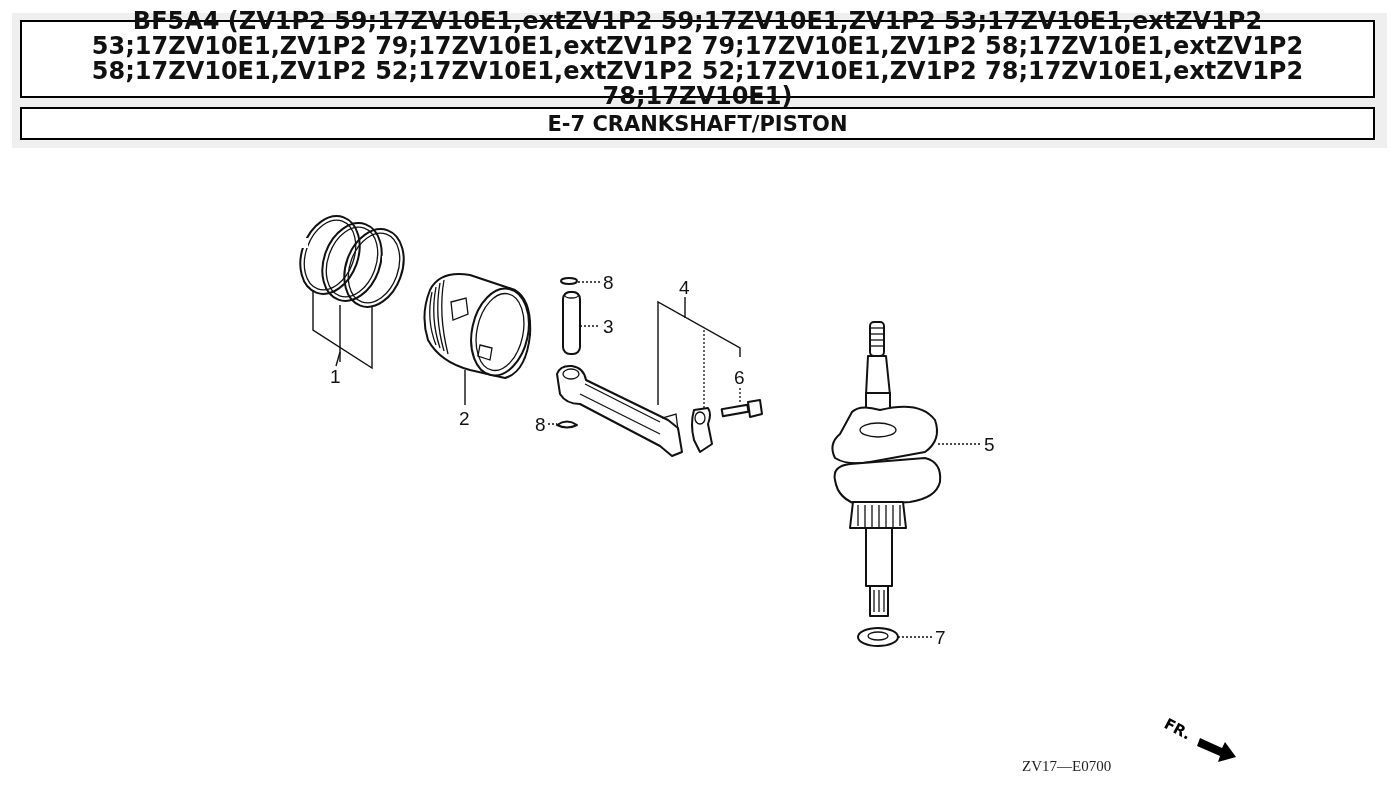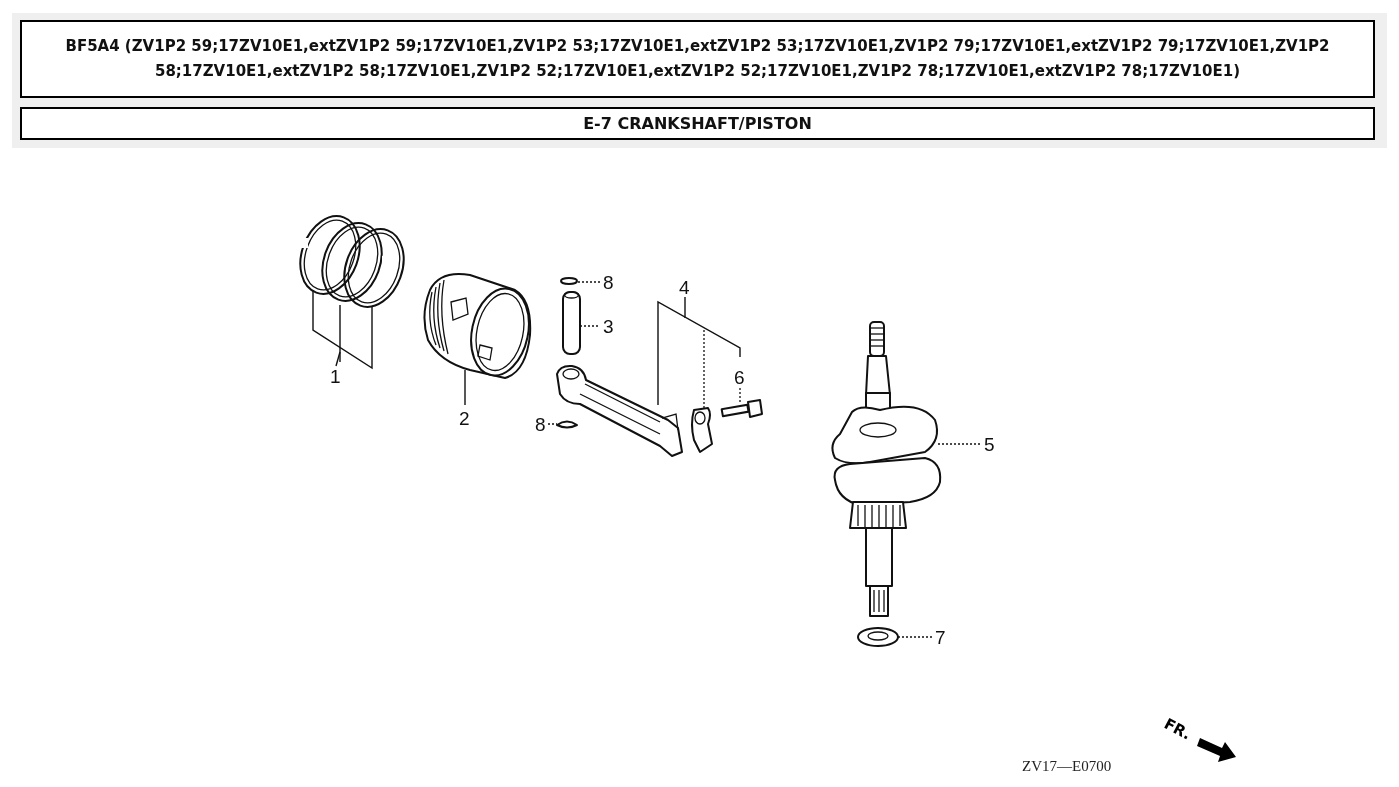--- a/index.html
+++ b/index.html
@@ -5,28 +5,28 @@
   html, body { margin:0; padding:0; background:#ffffff; }
   body { width:1399px; height:787px; position:relative; overflow:hidden; font-family:"DejaVu Sans", sans-serif; }
   .header-wrap {
     position:absolute; left:12px; top:13px; width:1375px; height:135px;
     background:#efefef;
   }
   .title-box {
     position:absolute; left:8px; top:7px; width:1355px; height:78px;
     border:2px solid #000; background:#fff; box-sizing:border-box;
     display:flex; align-items:center; justify-content:center;
-    text-align:center; font-weight:bold; font-size:15px; line-height:25px;
+    text-align:center; font-weight:bold; font-size:24px; line-height:25px;
     color:#111; padding:0 6px;
   }
   .section-box {
     position:absolute; left:8px; top:94px; width:1355px; height:33px;
     border:2px solid #000; background:#fff; box-sizing:border-box;
     display:flex; align-items:center; justify-content:center;
-    font-weight:bold; font-size:16px; color:#111;
+    font-weight:bold; font-size:21px; color:#111;
   }
   .diagram { position:absolute; left:0; top:150px; width:1399px; height:637px; }
   .diagram svg { position:absolute; left:0; top:0; }
   .lbl { font-family:"Liberation Sans", sans-serif; font-size:19px; fill:#111; }
   .code { font-family:"Liberation Serif", serif; font-size:15px; fill:#222; }
   .fr { font-family:"DejaVu Sans", sans-serif; font-weight:bold; font-size:15px; fill:#000; }
   .part { fill:#fff; stroke:#111; stroke-width:2; stroke-linejoin:round; }
   .thin { fill:none; stroke:#111; stroke-width:1.3; }
   .lead { fill:none; stroke:#111; stroke-width:1.4; }
   .dash { fill:none; stroke:#111; stroke-width:1.3; stroke-dasharray:2 2; }

